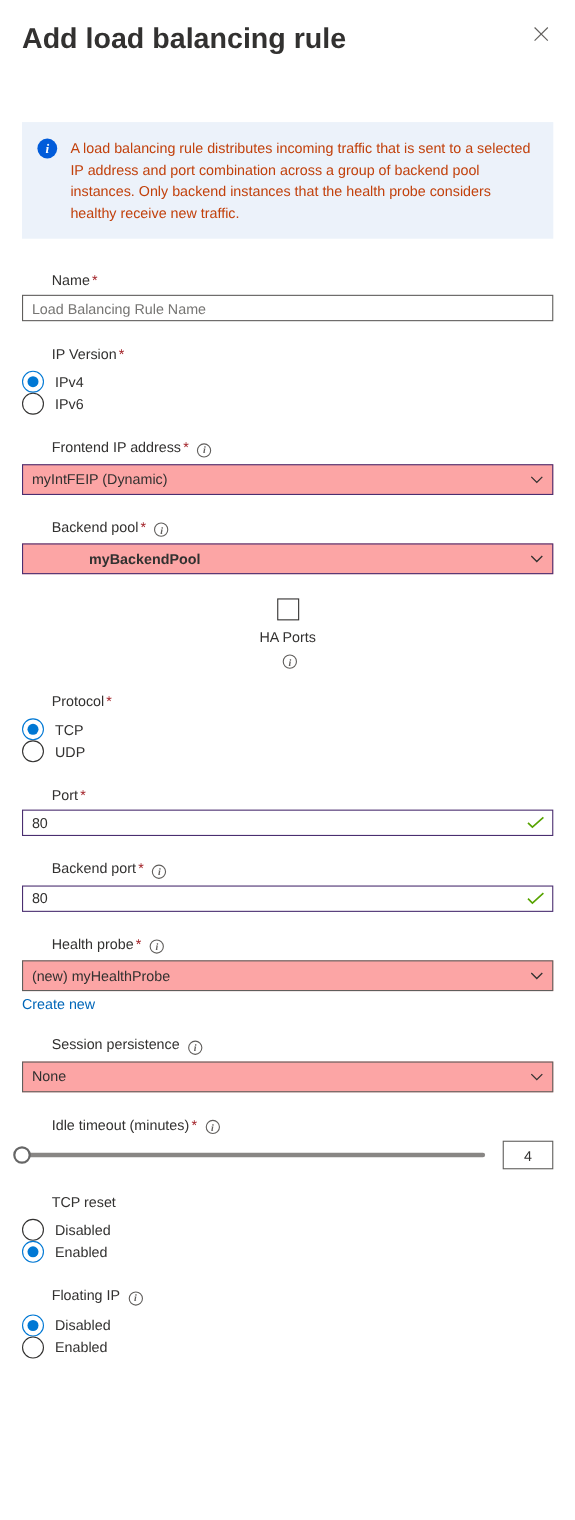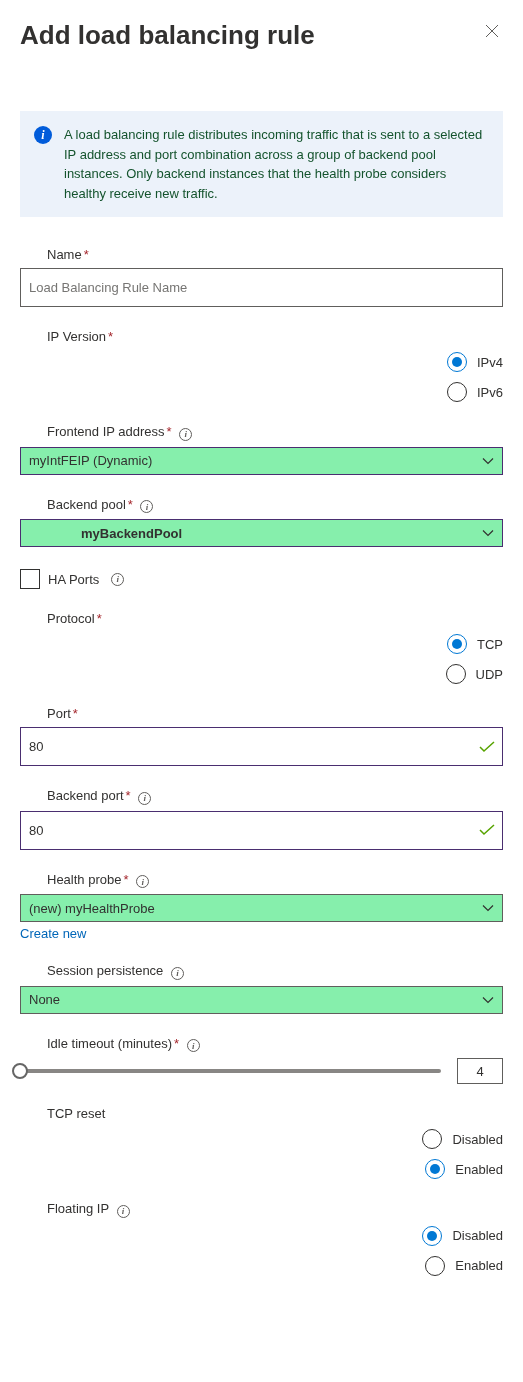--- a/index.html
+++ b/index.html
@@ -50,21 +50,21 @@
       justify-content: center;
       font-size: 12px;
       font-weight: bold;
       font-style: italic;
       font-family: Georgia, serif;
       margin-top: 1px;
     }
     .info-text {
       font-size: 13px;
       line-height: 1.5;
-      color: #14532d;
+      color: #c2410c;
     }
     .form-group { margin-bottom: 22px; }
     .form-label {
       display: block;
       font-size: 13px;
       color: #323130;
       margin-bottom: 6px;
       margin-left: 27px;
     }
     .required { color: #a4262c; margin-left: 2px; }
@@ -79,21 +79,21 @@
       align-items: center;
       justify-content: center;
       font-style: italic;
       font-family: Georgia, serif;
       margin-left: 4px;
       vertical-align: -1px;
       font-weight: 600;
     }
     .text-input {
       width: 100%;
-      height: 39px;
+      height: 24px;
       border: 1px solid #605e5c;
       padding: 0 8px;
       font-size: 13px;
       font-family: inherit;
       color: #323130;
     }
     .text-input::placeholder { color: #767573; }
     .text-input.valid-input {
       border: 1px solid #4a2e70;
       padding-right: 30px;
@@ -108,35 +108,35 @@
     }
     .check-icon svg { width: 16px; height: 12px; display: block; }
     .select-box {
       width: 100%;
       height: 28px;
       border: 1px solid #605e5c;
       padding: 0 30px 0 8px;
       font-size: 13px;
       display: flex;
       align-items: center;
-      background: #86efac;
+      background: #fca5a5;
       cursor: pointer;
       position: relative;
     }
     .select-box.accent { border-color: #4a2e70; }
     .select-box.bold-val { font-weight: 700; padding-left: 60px; }
     .chevron {
       position: absolute;
       right: 8px;
       top: 50%;
       transform: translateY(-50%);
       color: #323130;
     }
     .chevron svg { width: 12px; height: 8px; display: block; }
-    .radio-group { display: flex; flex-direction: column; gap: 10px; margin-top: 8px; align-items: flex-end; }
+    .radio-group { display: flex; flex-direction: column; margin-top: 8px; }
     .radio-item {
       display: flex;
       align-items: center;
       gap: 10px;
       cursor: pointer;
     }
     .radio-circle {
       width: 20px;
       height: 20px;
       border: 1px solid #323130;
@@ -154,20 +154,21 @@
       height: 10px;
       border-radius: 50%;
       background: #0078d4;
     }
     .radio-label { font-size: 13px; color: #323130; }
     .checkbox-row {
       display: flex;
       align-items: center;
       gap: 8px;
       cursor: pointer;
+      flex-direction: column;
     }
     .checkbox-box {
       width: 20px;
       height: 20px;
       border: 1px solid #323130;
       background: #fff;
     }
     .link-text {
       color: #0066b8;
       font-size: 13px;

